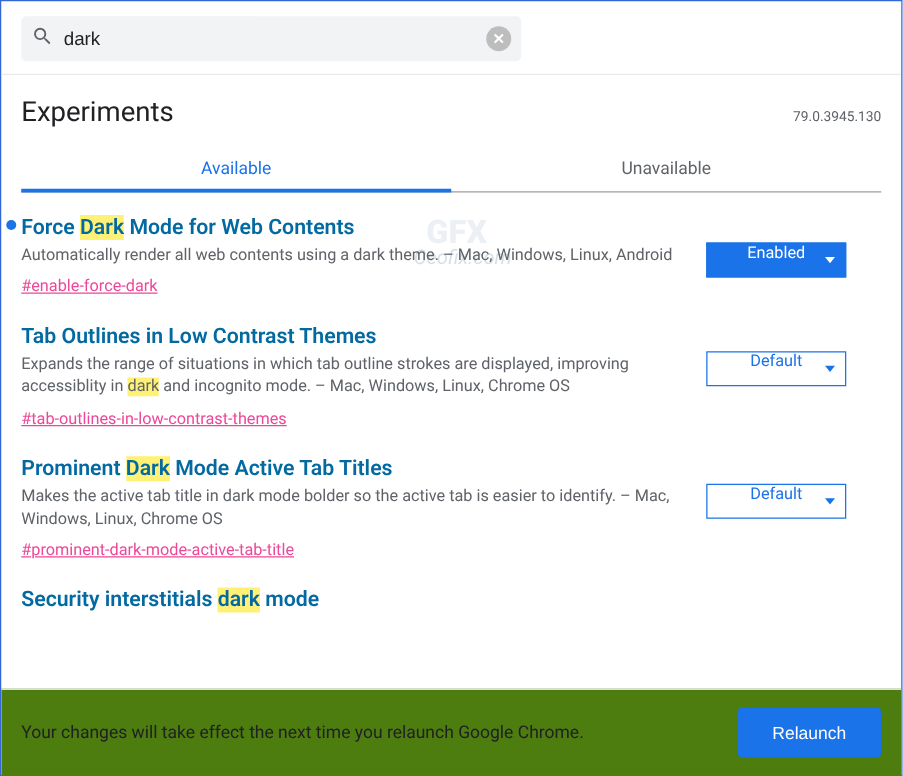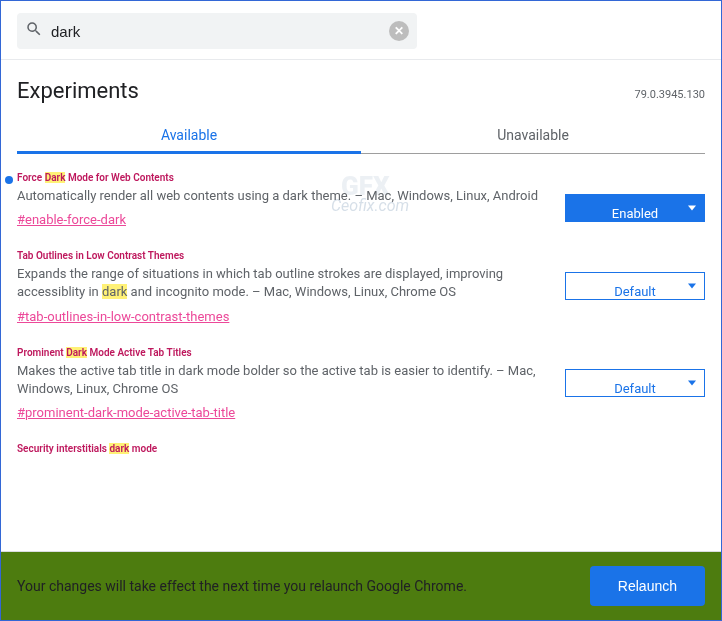--- a/index.html
+++ b/index.html
@@ -88,23 +88,23 @@
   }
   .flags-list { padding: 0 0 0 0; }
   .flag {
     padding: 18px 16px 4px 16px;
     display: flex;
     gap: 20px;
     position: relative;
   }
   .flag .content { flex: 1; min-width: 0; }
   .flag-title {
-    font-size: 10px;
+    font-size: 17px;
     font-weight: 600;
-    color: #be185d;
+    color: #0369a1;
     margin-bottom: 4px;
   }
   .flag-desc {
     font-size: 13px;
     color: #5f6368;
     line-height: 1.4;
     margin-bottom: 4px;
   }
   .flag-hash {
     font-size: 13px;
@@ -116,28 +116,28 @@
   .hl { background: #fff176; }
   .dot {
     width: 8px; height: 8px; background: #1a73e8; border-radius: 50%;
     position: absolute; left: 4px; top: 22px;
   }
   .select-wrap {
     flex: 0 0 140px;
     padding-top: 22px;
   }
   .select {
-    width: 140px;
+    width: 112px;
     height: 28px;
     border: 1px solid #1a73e8;
     background: #fff;
     color: #1a73e8;
     font-size: 13px;
     display: flex;
-    align-items: flex-end;
+    align-items: flex-start;
     justify-content: center;
     gap: 12px;
     cursor: pointer;
     position: relative;
   }
   .select.filled {
     background: #1a73e8;
     color: #fff;
   }
   .select .arrow {

